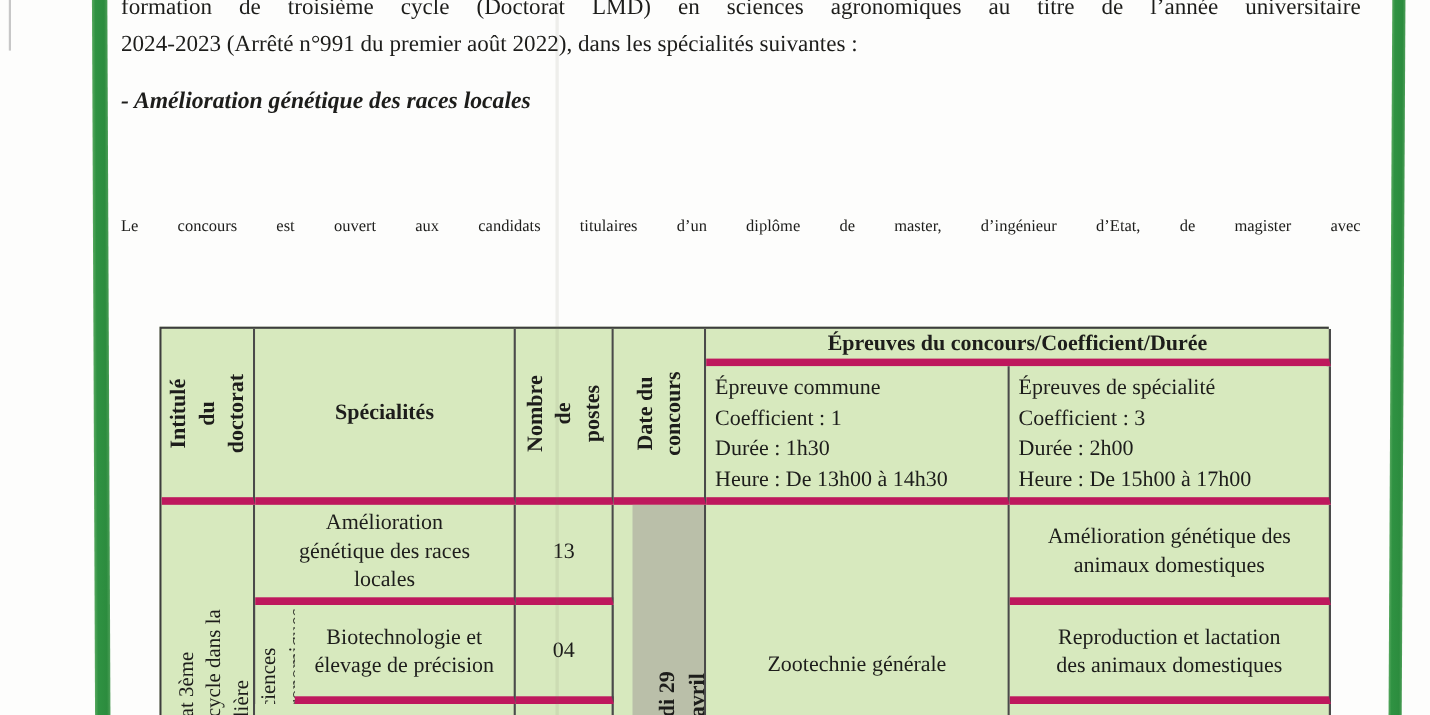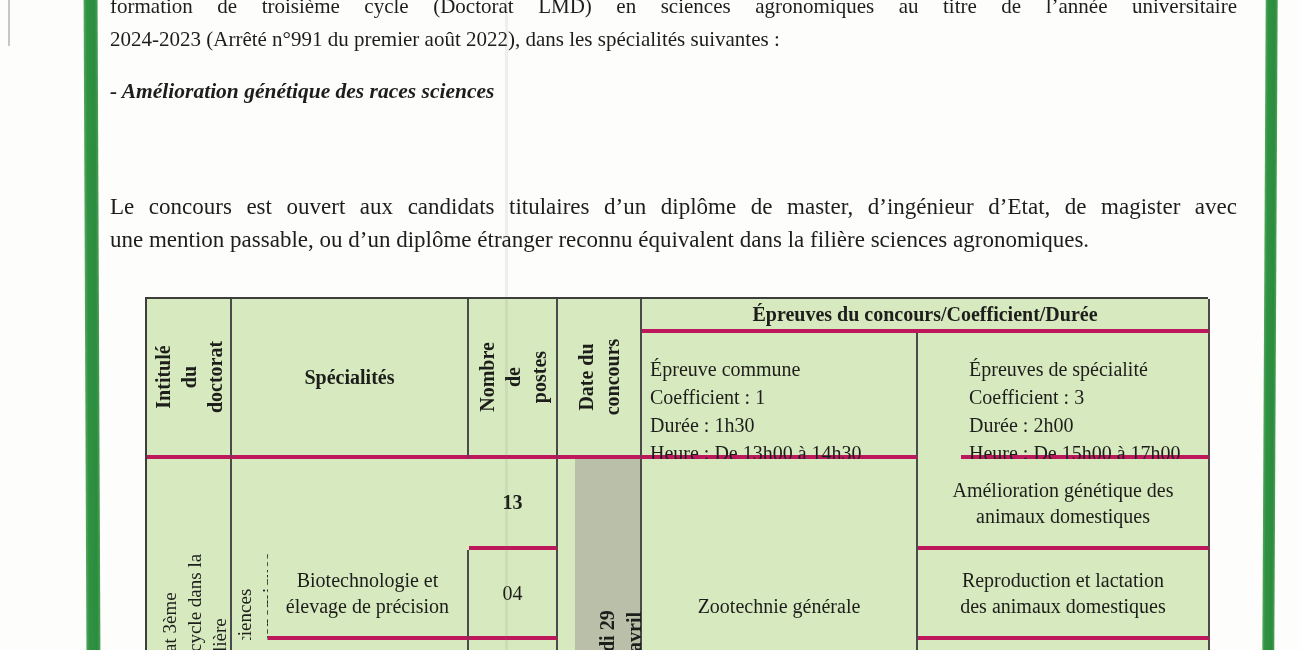--- a/index.html
+++ b/index.html
@@ -13,53 +13,53 @@
   .bar-right { left:1264px; width:12px; transform:rotate(0.3deg); }
   .fold-line { position:absolute; left:505px; top:0; width:3px; height:650px;
                background:rgba(110,110,90,0.10); }
   .scan-artifact { position:absolute; left:8px; top:0; width:2px; height:46px; background:#c7c7c7; }
 
   
   .textcol { position:absolute; left:110px; width:1127px; }
   .intro { top:-10px; font-size:21px; line-height:33px; }
   .just-full { text-align:justify; text-align-last:justify; }
   .bullets { top:70px; font-size:21.5px; font-weight:bold; font-style:italic; line-height:43px; }
-  .para { top:190px; font-size:23px; line-height:33px; }
+  .para { top:190px; font-size:15px; line-height:33px; }
 
   
   .ctable { position:absolute; left:145px; top:297px; width:1063px; height:434px;
             display:grid;
             grid-template-columns:85px 237px 89px 84px 276px 292px;
             grid-template-rows:34px 126px 91px 90px 93px;
             border:2px solid #3d3d3d; background:#d7e9be; }
-  .cell { border-right:2px solid #4a4a4a; border-bottom:4px solid #be185d;
+  .cell { border-right:2px solid #4a4a4a; border-bottom:7px solid #be185d;
           background:#d7e9be; font-size:20px; position:relative; overflow:visible; }
   .center { display:flex; align-items:center; justify-content:center; text-align:center; }
   .bold { font-weight:bold; }
   .prelines { white-space:pre-line; }
   .lh26 { line-height:26px; }
 
   
   .h-intitule   { grid-column:1; grid-row:1/3; }
   .h-spec       { grid-column:2; grid-row:1/3; }
   .h-nombre     { grid-column:3; grid-row:1/3; }
   .h-date       { grid-column:4; grid-row:1/3; }
   .h-epreuves   { grid-column:5/7; grid-row:1; font-size:20px; }
   .h-commune    { grid-column:5; grid-row:2; }
-  .h-specialite { grid-column:6; grid-row:2;margin-left:43px; }
-  .subhead { padding:22px 8px; line-height:28px; font-size:20px; }
+  .h-specialite { grid-column:6; grid-row:2; }
+  .subhead { padding:5px 8px; line-height:28px; font-size:20px; }
 
   .rot-center span { transform:rotate(-90deg); white-space:pre-line; text-align:center;
                      line-height:26px; display:block; }
 
   
   .b-intitule { grid-column:1; grid-row:3/6; }
   .b-date     { grid-column:4; grid-row:3/6; }
   .b-commune  { grid-column:5; grid-row:3/6; }
-  .r1s { grid-column:2; grid-row:3; } .r1p { grid-column:3; grid-row:3;font-weight:bold; } .r1e { grid-column:6; grid-row:3; }
+  .r1s { grid-column:2; grid-row:3; } .r1p { grid-column:3; grid-row:3; } .r1e { grid-column:6; grid-row:3; }
   .r2s { grid-column:2; grid-row:4;margin-left:36px; } .r2p { grid-column:3; grid-row:4; } .r2e { grid-column:6; grid-row:4; }
   .r3s { grid-column:2; grid-row:5; } .r3p { grid-column:3; grid-row:5; } .r3e { grid-column:6; grid-row:5; }
 
   
   .rot-clip { position:absolute; transform-origin:0 0; transform:rotate(-90deg);
               white-space:pre-line; text-align:left; }
   .intitule-frag { top:193px; left:10px; line-height:25px; font-size:19px; }
   .date-frag { top:193px; left:36px; font-size:20px; font-weight:bold; line-height:27px; }
 
   .date-gray { position:absolute; left:17px; top:0; right:0; bottom:0; background:#babfa9; }
@@ -73,26 +73,25 @@
   <div class="scan-artifact"></div>
   <div class="bar bar-left"></div>
   <div class="bar bar-right"></div>
 
   <div class="textcol intro" style="position:absolute;">
     <div class="just-full">formation de troisième cycle (Doctorat LMD) en sciences agronomiques au titre de l’année universitaire</div>
     <div>2024-2023 (Arrêté n°991 du premier août 2022), dans les spécialités suivantes :</div>
   </div>
 
   <div class="textcol bullets" style="position:absolute;">
-    <div>- Amélioration génétique des races sciences</div>
+    <div>- Amélioration génétique des races locales</div>
   </div>
 
   <div class="textcol para" style="position:absolute;">
     <div class="just-full">Le concours est ouvert aux candidats titulaires d’un diplôme de master, d’ingénieur d’Etat, de magister avec</div>
-    <div>une mention passable, ou d’un diplôme étranger reconnu équivalent dans la filière sciences agronomiques.</div>
   </div>
 
   <div class="ctable">
 
     <div class="cell h-intitule center rot-center bold">
       <span>Intitulé du
 doctorat</span>
     </div>
 
     <div class="cell h-spec center bold">
@@ -122,20 +121,23 @@
 Coefficient : 3
 Durée : 2h00
 Heure : De 15h00 à 17h00</div>
 
     <div class="cell b-intitule">
       <div class="rot-clip intitule-frag">at 3ème cycle dans la
 lière sciences
 gronomiques</div>
     </div>
 
+    <div class="cell r1s center prelines lh26">Amélioration
+génétique des races
+locales</div>
     <div class="cell r1p center">13</div>
 
     <div class="cell b-date">
       <div class="date-gray"></div>
       <div class="rot-clip date-frag">di 29 avril 2025</div>
     </div>
 
     <div class="cell b-commune center">
       <span class="zoo-span">Zootechnie générale</span>
     </div>

